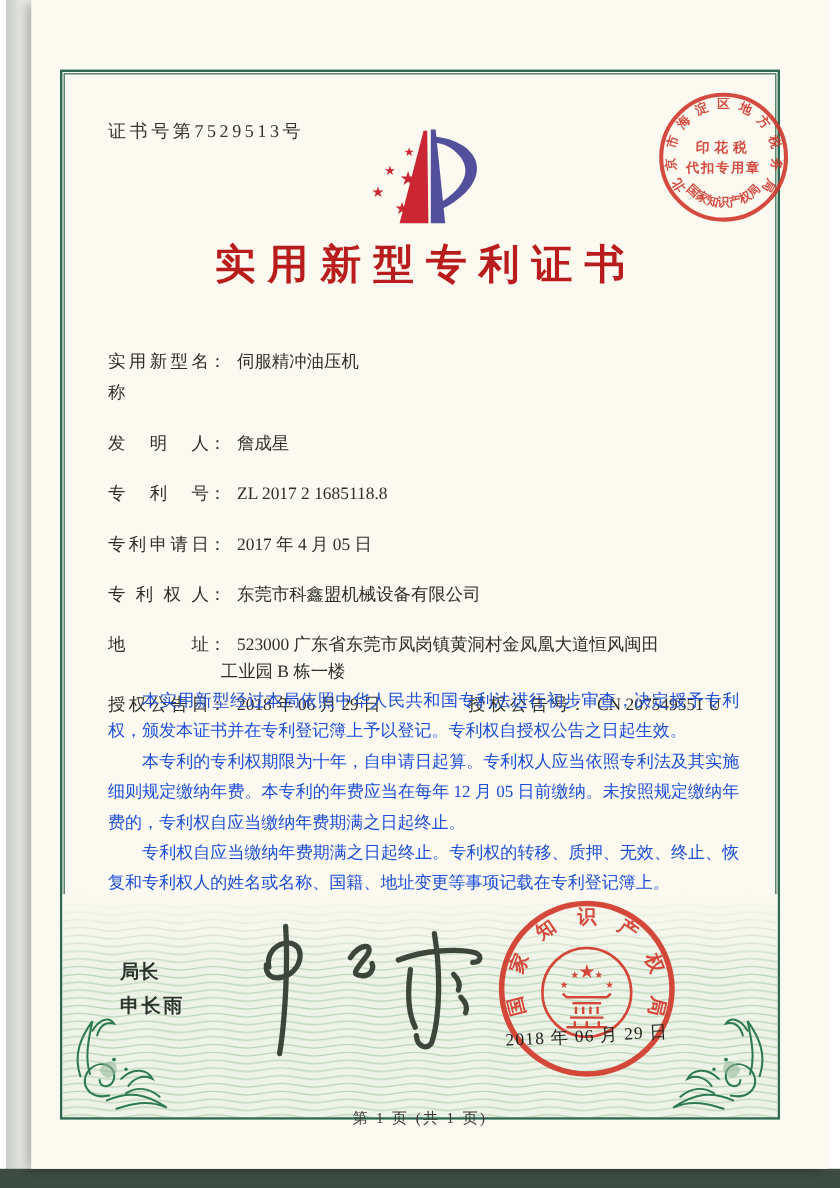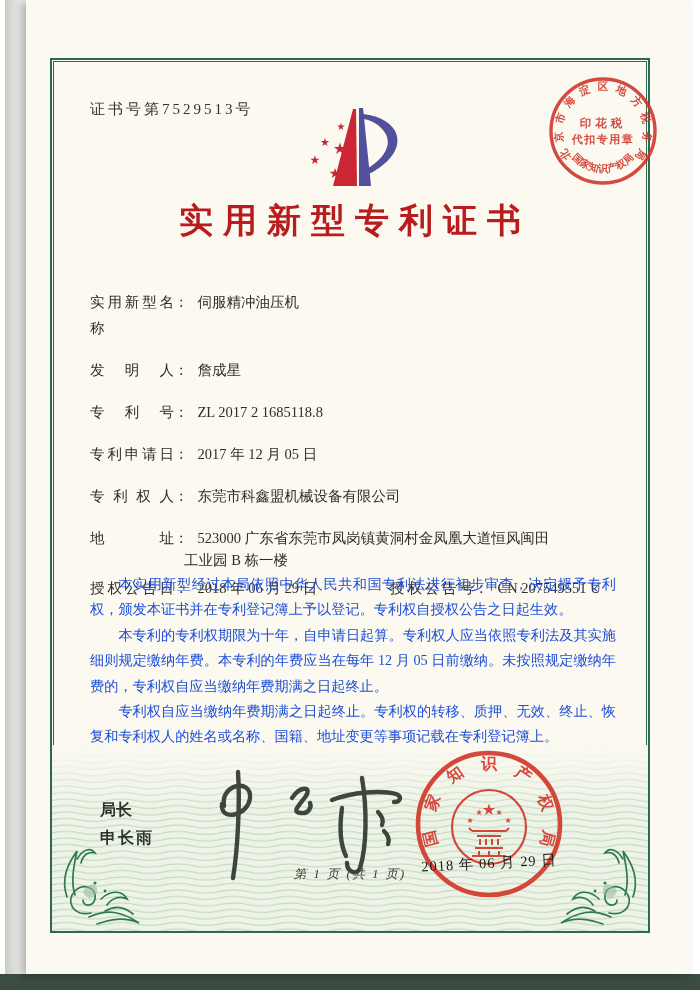--- a/index.html
+++ b/index.html
@@ -34,22 +34,22 @@
     color:#1d4ed8;text-align:justify;}
   .paras p{margin:0;text-indent:2em;}
   .director-title,.director-name{position:absolute;left:48px;
     font-family:"Liberation Sans","DejaVu Sans",sans-serif;font-weight:600;font-size:16px;color:#2c342c;}
   .director-title{top:740px;}
   .director-name{top:768px;letter-spacing:2px;}
   .signature{position:absolute;left:140px;top:708px;width:250px;height:118px;}
   .main-seal{position:absolute;left:360px;top:687px;width:154px;height:154px;opacity:.92;}
   .seal-date{position:absolute;left:352px;top:794px;width:170px;text-align:center;
     font-size:14.5px;letter-spacing:1px;color:#1d1d1a;transform:rotate(-3deg);}
-  .page-footer{position:absolute;left:0;top:806px;width:100%;text-align:center;
-    font-size:12.5px;color:#3a3a34;letter-spacing:2px;font-style:italic;}
+  .page-footer{position:absolute;left:0;top:864px;width:100%;text-align:center;
+    font-size:12.5px;color:#3a3a34;letter-spacing:2px;}
   svg text{font-family:"Liberation Serif","DejaVu Serif",serif;}
 </style>
 </head>
 <body>
 
 <div class="scene">
   <div class="left-shade"></div>
   <div class="bottom-edge"></div>
 
   <div class="paper">
@@ -149,21 +149,21 @@
         <div class="frow">
           <span class="flabel">实用新型名称</span><span class="fcolon">：</span><span class="fvalue">伺服精冲油压机</span>
         </div>
         <div class="frow">
           <span class="flabel">发明人</span><span class="fcolon">：</span><span class="fvalue">詹成星</span>
         </div>
         <div class="frow">
           <span class="flabel">专利号</span><span class="fcolon">：</span><span class="fvalue">ZL 2017 2 1685118.8</span>
         </div>
         <div class="frow">
-          <span class="flabel">专利申请日</span><span class="fcolon">：</span><span class="fvalue">2017 年 12 月 05 日</span>
+          <span class="flabel">专利申请日</span><span class="fcolon">：</span><span class="fvalue">2017 年 4 月 05 日</span>
         </div>
         <div class="frow">
           <span class="flabel">专利权人</span><span class="fcolon">：</span><span class="fvalue">东莞市科鑫盟机械设备有限公司</span>
         </div>
         <div class="frow addr">
           <span class="flabel">地址</span><span class="fcolon">：</span><span class="fvalue">523000 广东省东莞市凤岗镇黄洞村金凤凰大道恒风闽田</span>
           <div class="fvalue2">工业园 B 栋一楼</div>
         </div>
         <div class="frow">
           <span class="flabel">授权公告日</span><span class="fcolon">：</span><span class="fvalue">2018 年 06 月 29 日</span>

